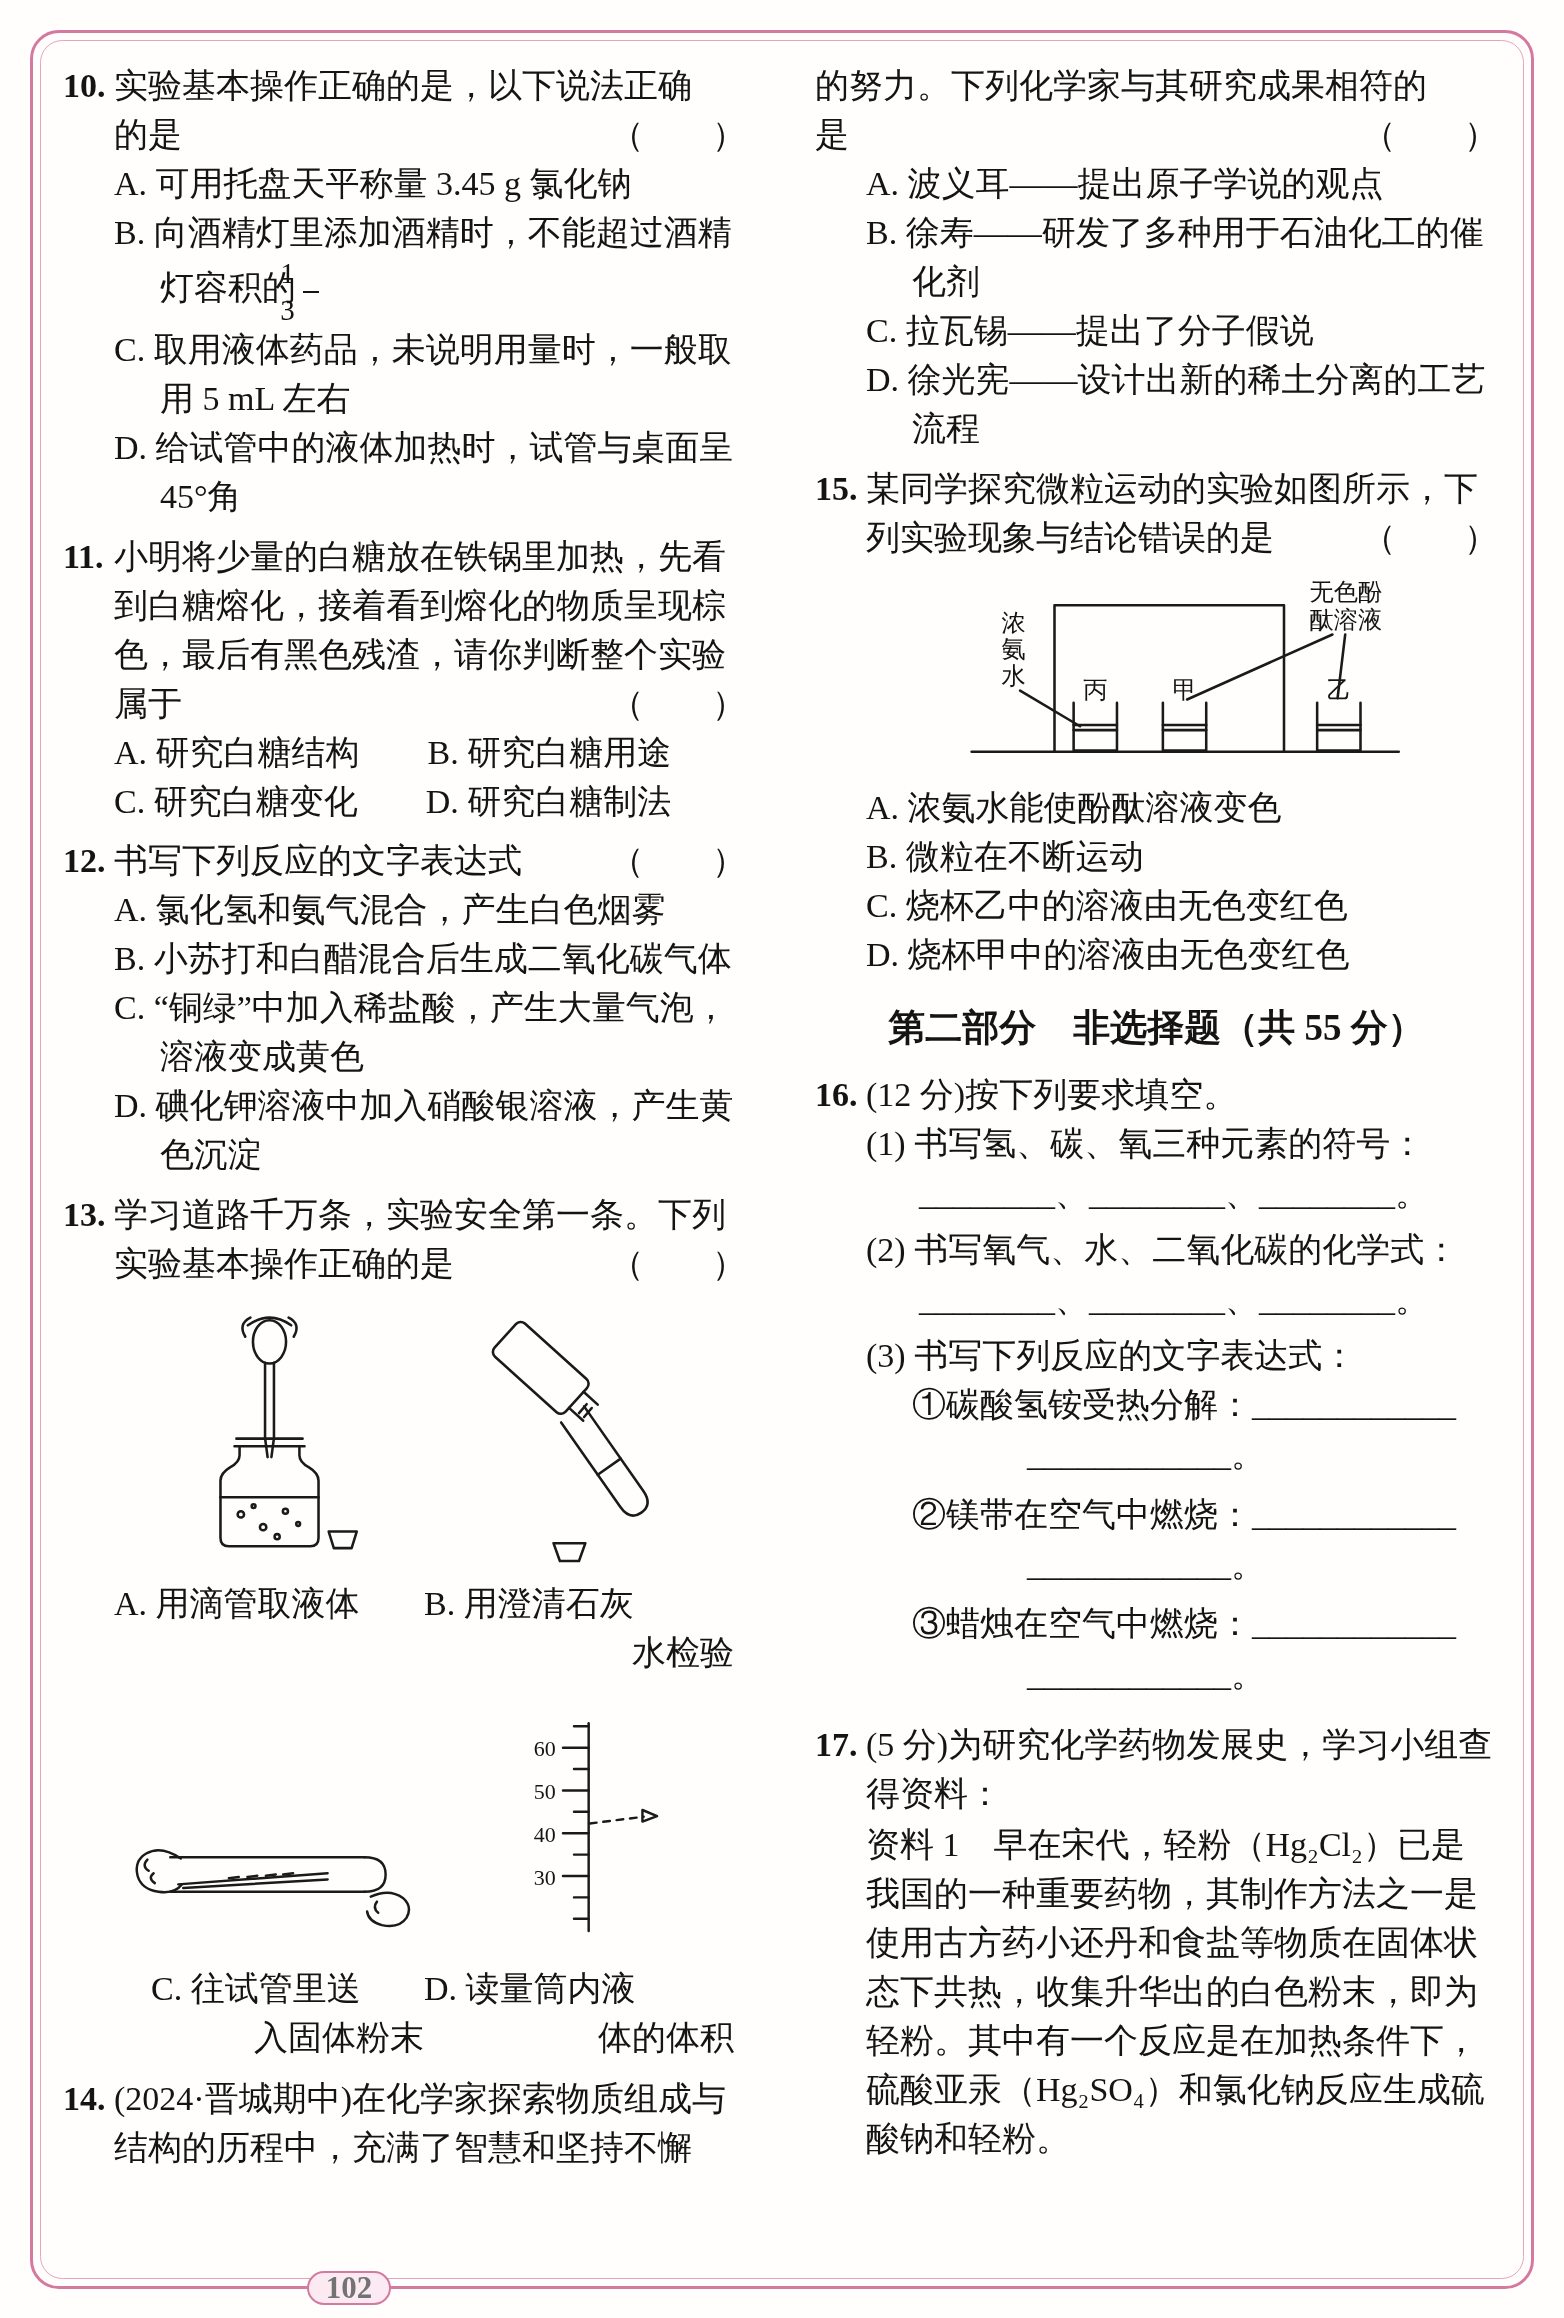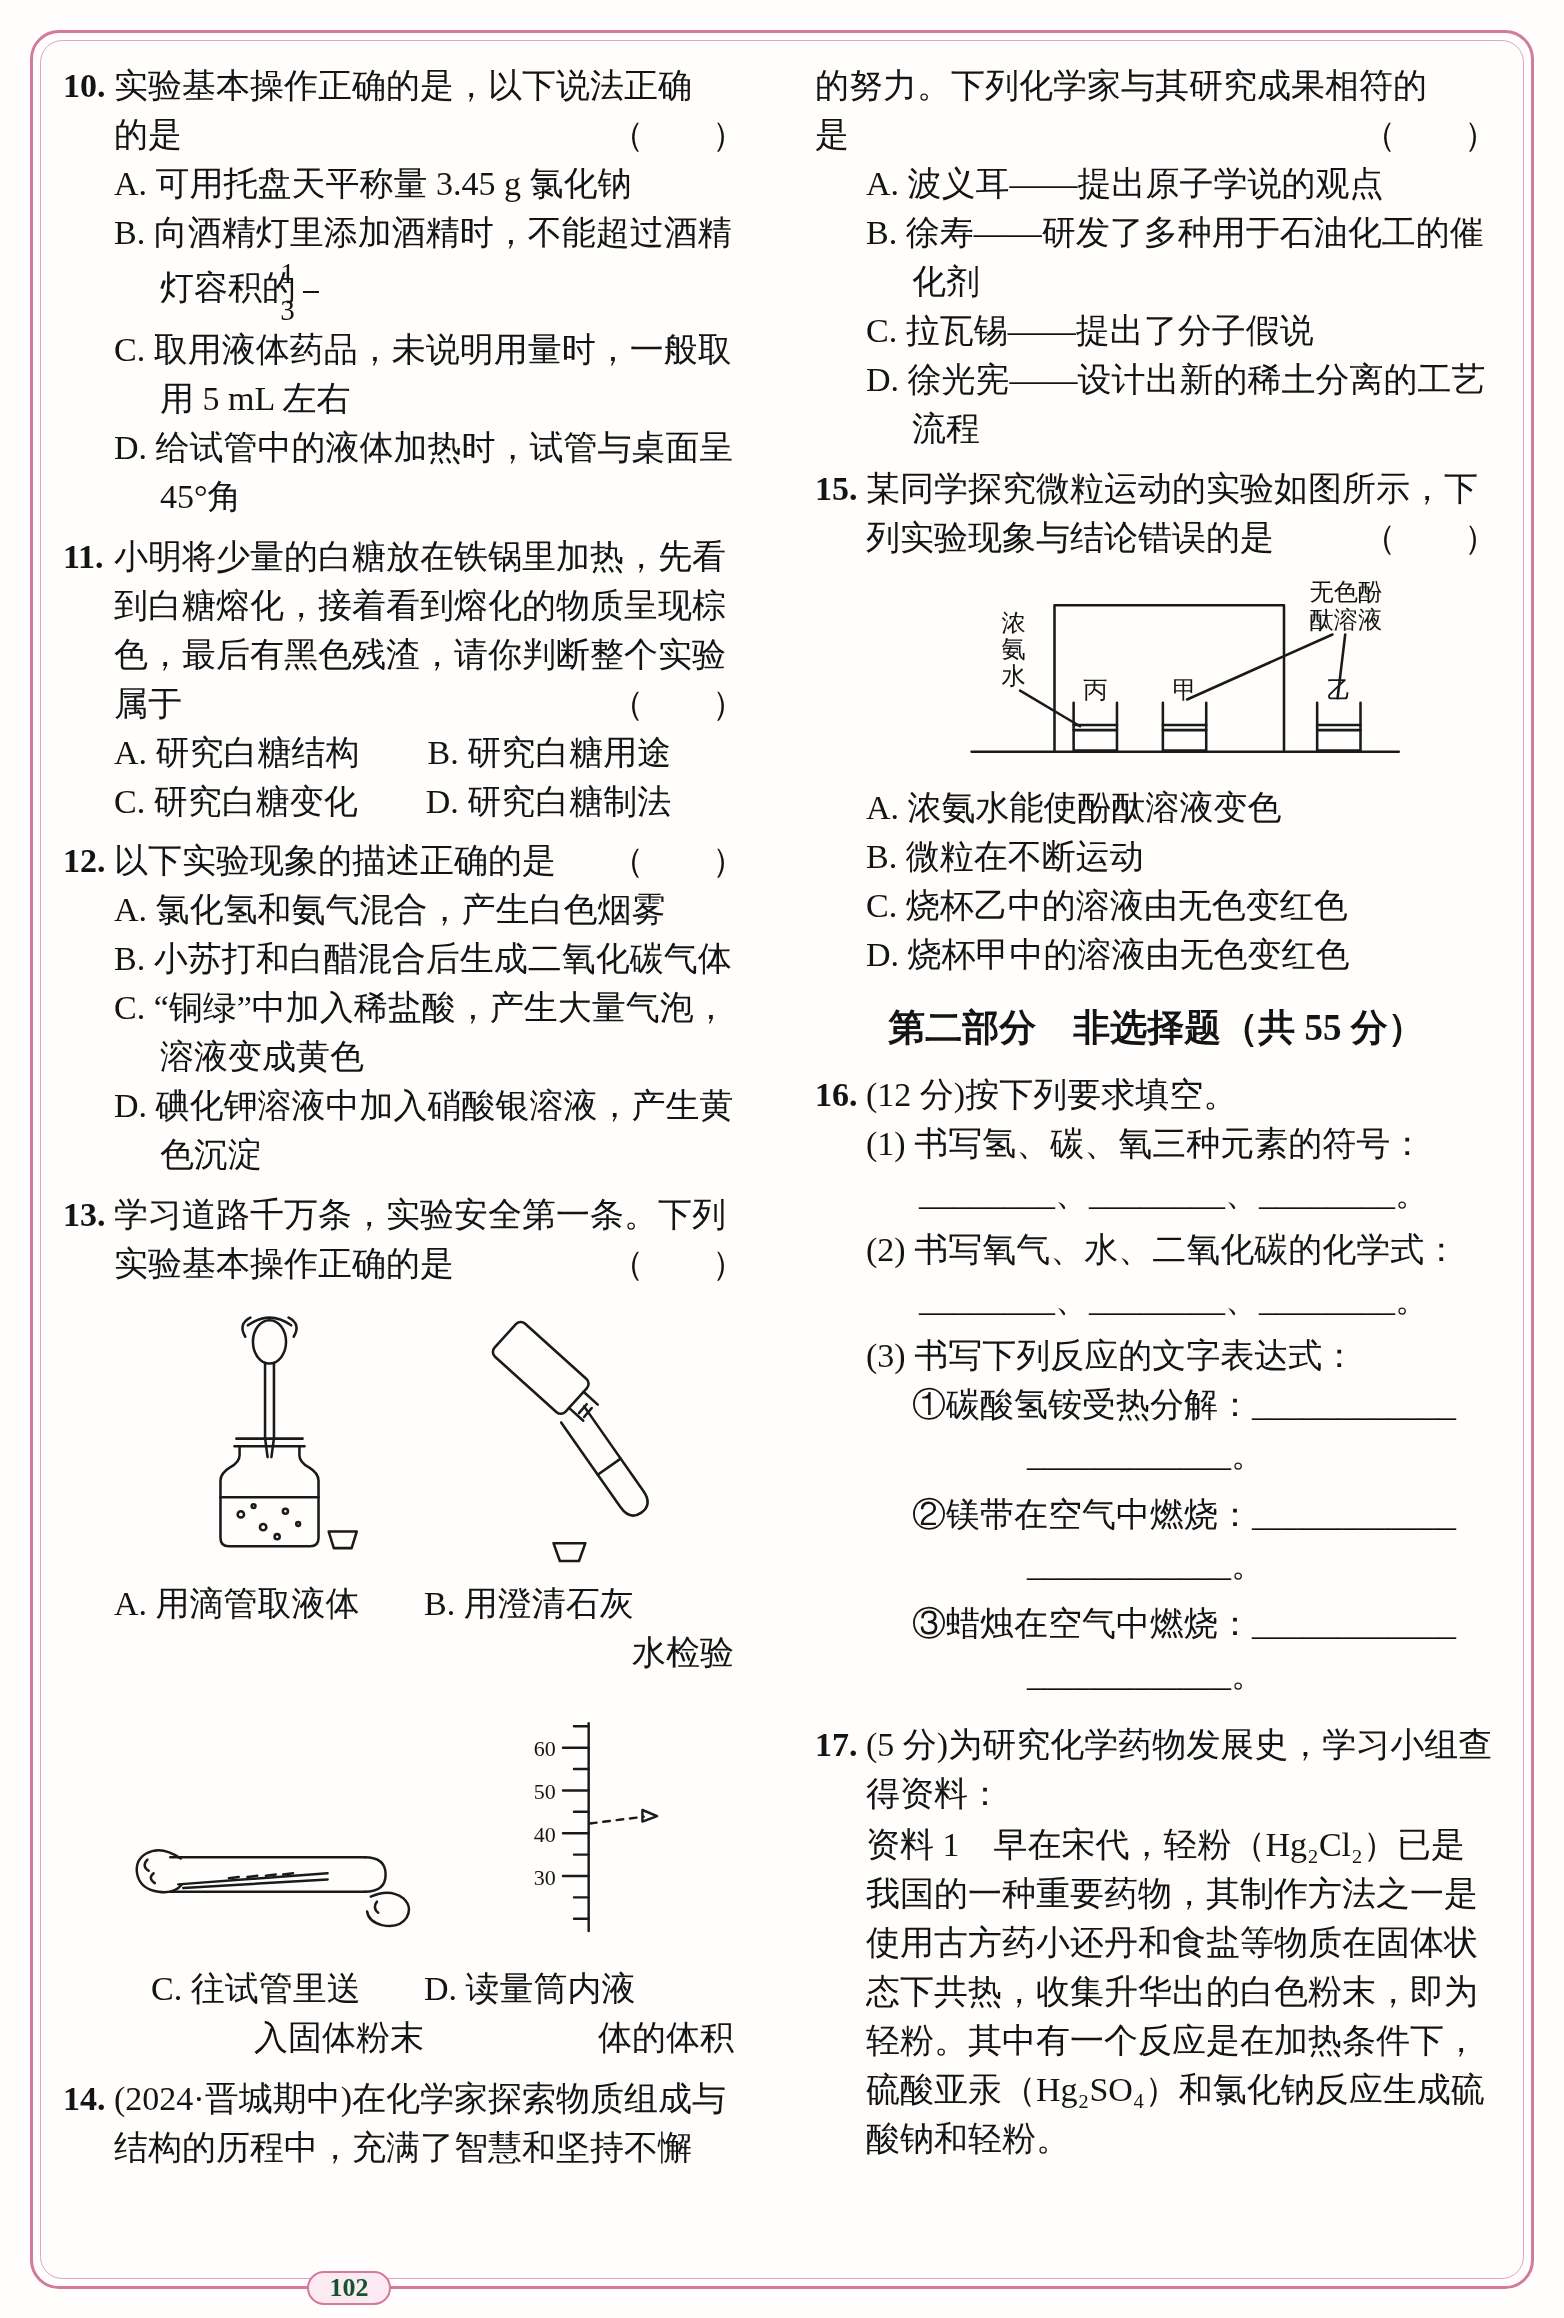--- a/index.html
+++ b/index.html
@@ -43,21 +43,21 @@
 
   .fill  { padding-left:53px;  margin:1.3px 0 6.6px; }
   .sub   { padding-left:46px; }
   .fill2 { padding-left:161px; margin:1.3px 0 10.5px; }
 
   .material { margin-top:2.6px; }
 
   .page-badge {
     position:absolute; left:307px; bottom:14.5px; width:84px; height:34px;
     border:2px solid #d4799f; border-radius:17px; background:#fbeaf2;
-    color:#14532d; font-size:26px; font-weight:700; line-height:30px;
+    color:#737373; font-size:31px; font-weight:700; line-height:30px;
     display:flex; align-items:center; justify-content:center;
   }
 
   svg { stroke-linecap:round; stroke-linejoin:round; }
   svg path, svg ellipse, svg circle, svg rect { fill:none; stroke:#1a1a1a; stroke-width:4; }
   svg text { fill:#141414; stroke:none; font-family:"Liberation Serif","DejaVu Serif",serif; }
 </style>
 </head>
 <body>
 
@@ -104,21 +104,21 @@
           <div class="opt">A. 研究白糖结构　　B. 研究白糖用途</div>
           <div class="opt">C. 研究白糖变化　　D. 研究白糖制法</div>
         </div>
       </div>
 
       <div class="q">
         <span class="qnum">12.</span>
         <div class="qbody">
           <div class="stem">
             <div class="stem-last">
-              <span>以下实验现象的描述正确的是</span>
+              <span>书写下列反应的文字表达式</span>
               <span class="paren">（　　）</span>
             </div>
           </div>
           <div class="opt">A. 氯化氢和氨气混合，产生白色烟雾</div>
           <div class="opt">B. 小苏打和白醋混合后生成二氧化碳气体</div>
           <div class="opt">C. “铜绿”中加入稀盐酸，产生大量气泡，溶液变成黄色</div>
           <div class="opt">D. 碘化钾溶液中加入硝酸银溶液，产生黄色沉淀</div>
         </div>
       </div>
 

